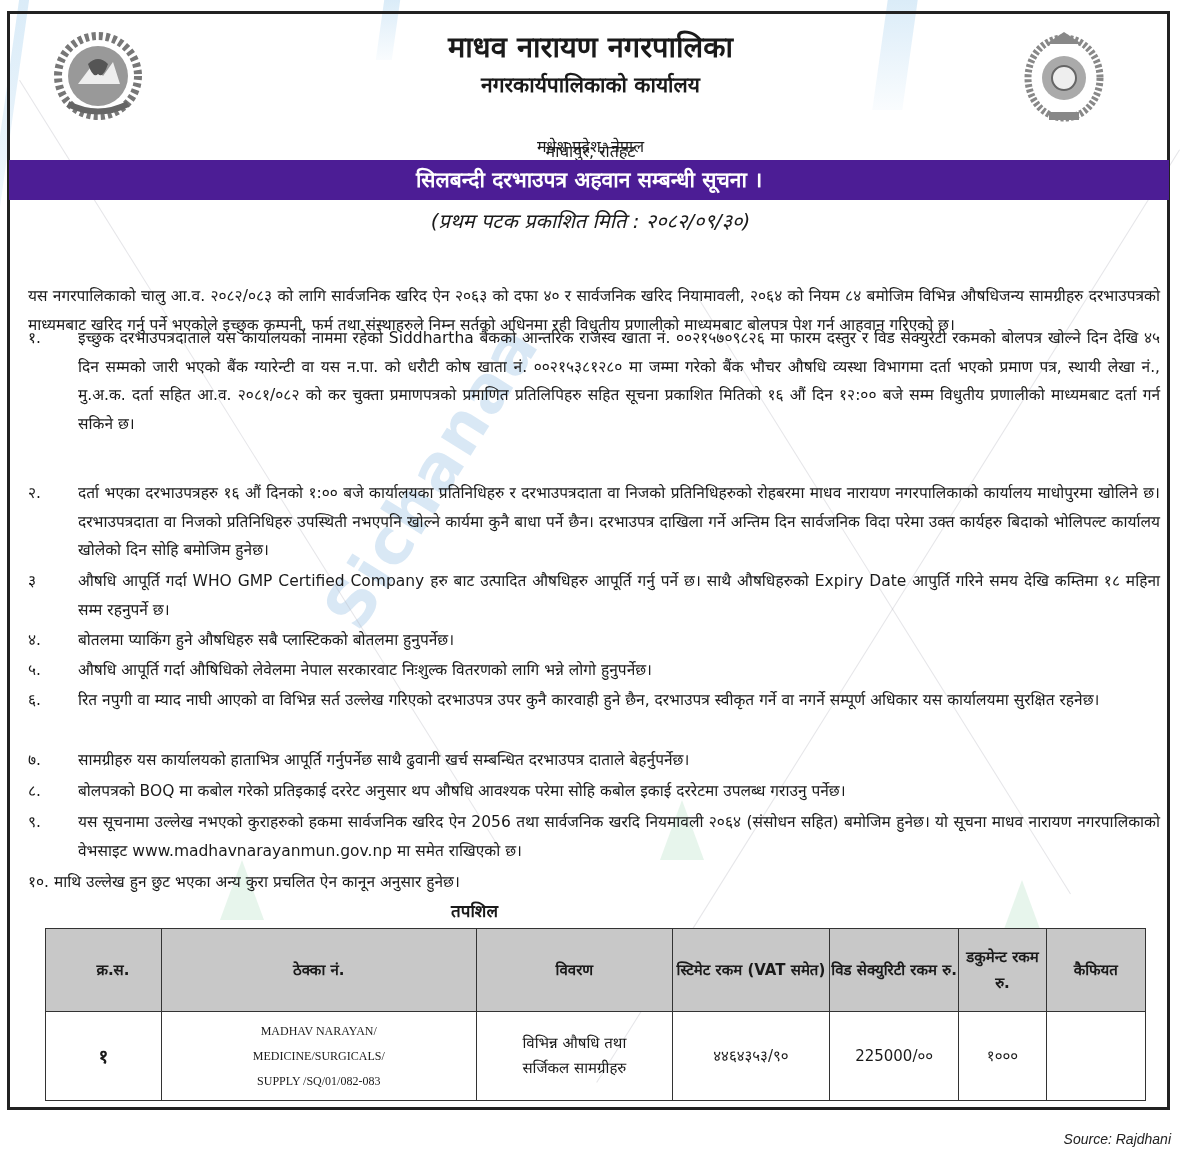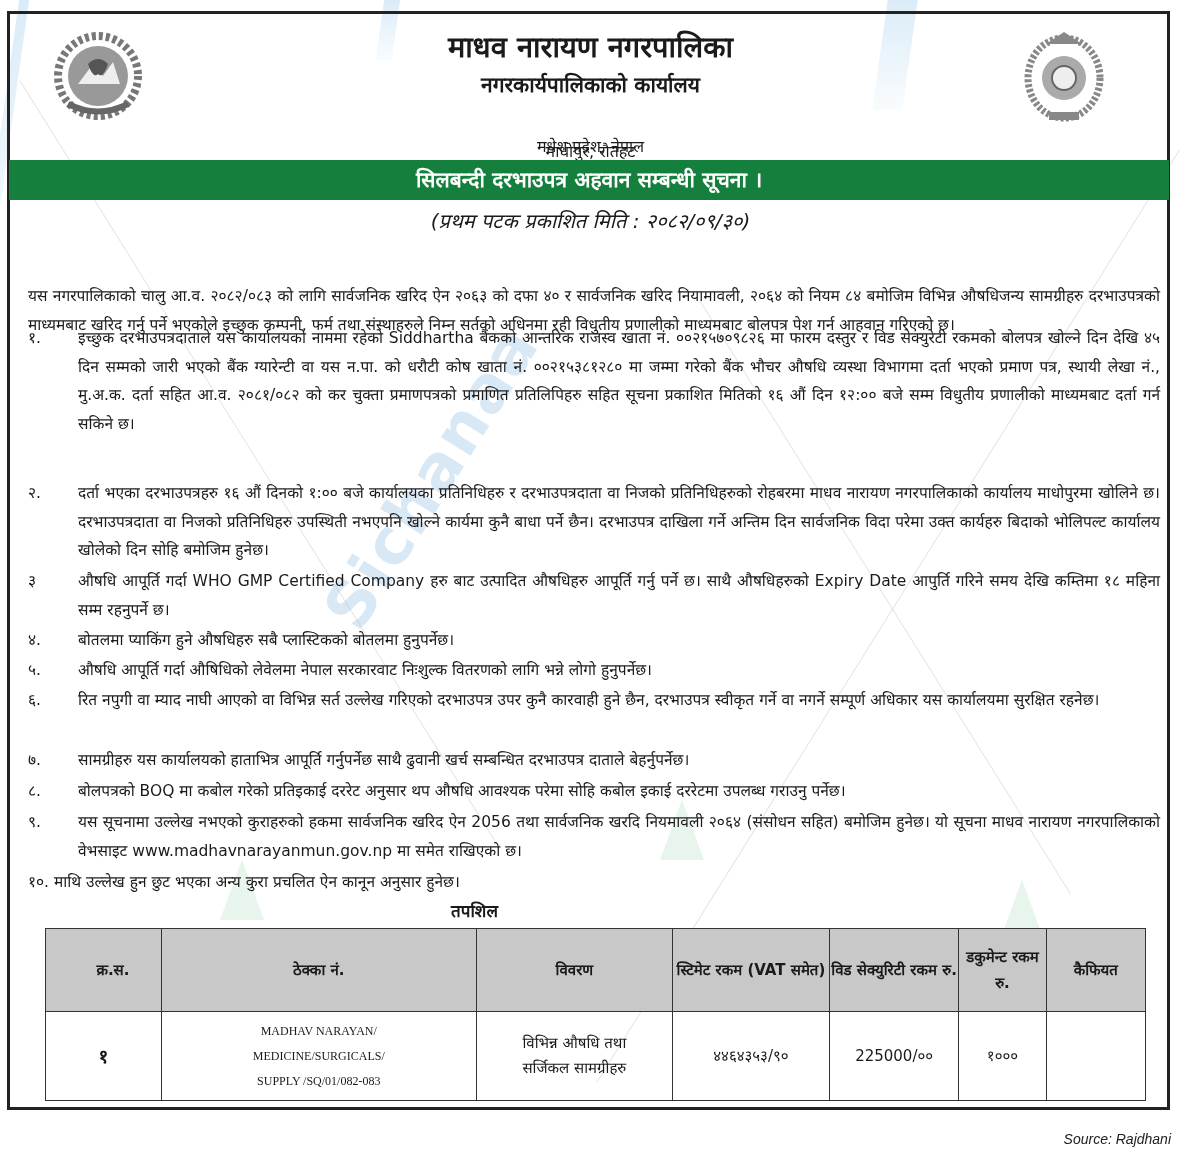--- a/index.html
+++ b/index.html
@@ -12,21 +12,21 @@
 
   .frame { position:absolute; left:7px; top:11px; width:1163px; height:1099px; border:3px solid #222; box-sizing:border-box; background:transparent; }
   .logo { position:absolute; top:24px; width:100px; height:100px; border-radius:50%; }
   .logo-left { left:48px; }
   .logo-right { left:1021px; width:86px; height:100px; top:26px; }
   .header { position:absolute; left:0; width:1181px; text-align:center; }
   .h-title { top:26px; font-size:29px; font-weight:bold; color:#1a1a1a; }
   .h-sub { top:70px; font-size:21px; font-weight:bold; }
   .h-addr1 { top:107px; font-size:16px;margin-top:33px; }
   .h-addr2 { top:135px; font-size:16px; }
-  .banner { position:absolute; left:9px; top:160px; width:1160px; height:40px; background:#15803d; color:#fff; text-align:center; font-size:21px; font-weight:bold; line-height:40px; }
+  .banner { position:absolute; left:9px; top:160px; width:1160px; height:40px; background:#4c1d95; color:#fff; text-align:center; font-size:21px; font-weight:bold; line-height:40px; }
   .pubdate { position:absolute; left:0; width:1181px; top:207px; text-align:center; font-size:20px; font-style:italic; }
   .body-text { position:absolute; left:28px; width:1132px; font-size:15.5px; line-height:28.5px; text-align:justify; }
   .intro { top:246px;margin-top:36px; }
   .item { position:absolute; left:28px; width:1132px; font-size:15.5px; line-height:28.5px; }
   .item .num { position:absolute; left:0; top:0; width:40px; }
   .item .txt { margin-left:50px; text-align:justify; display:block; }
   .item.ten .txt { margin-left:0; }
   .tapsil { position:absolute; top:899px; left:0; width:949px; text-align:center; font-size:17px; font-weight:bold; }
   table.tbl { position:absolute; left:45px; top:928px; width:1101px; border-collapse:collapse; font-size:15px; }
   table.tbl th, table.tbl td { border:1px solid #333; text-align:center; vertical-align:middle; }

